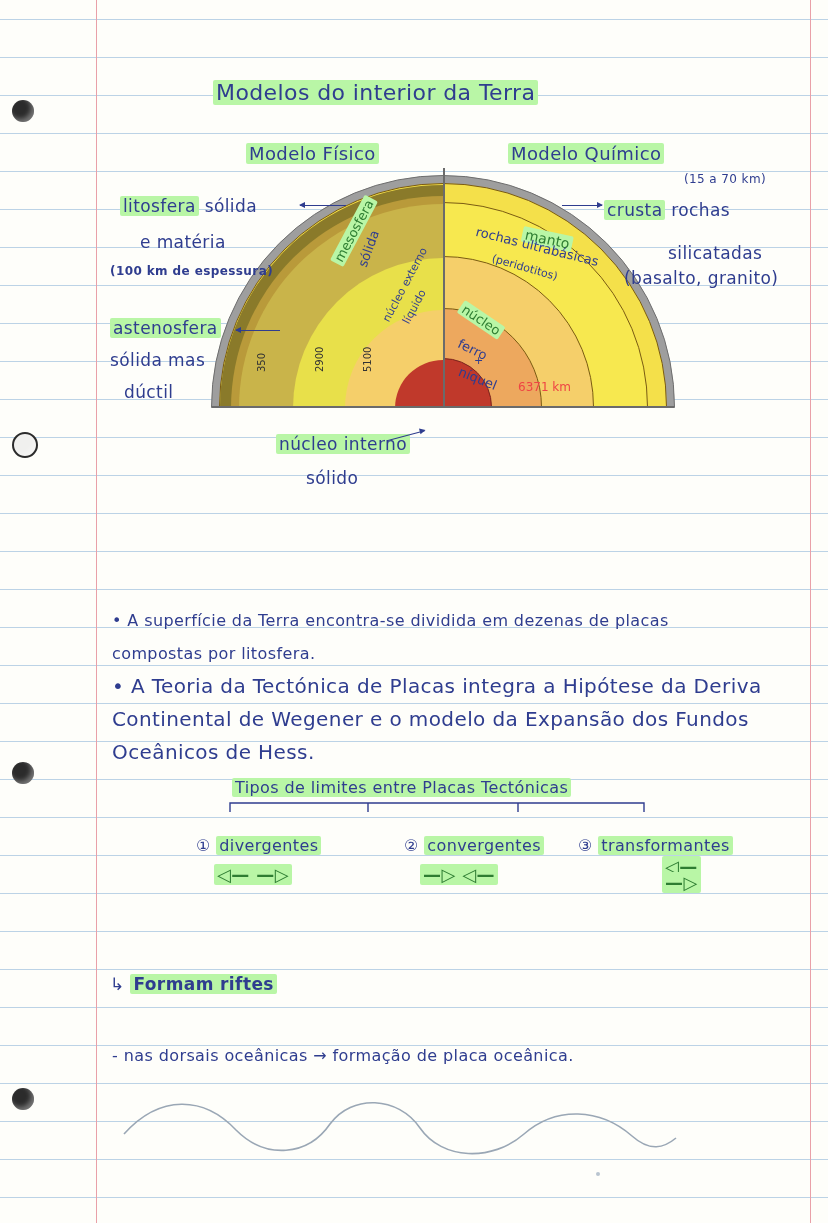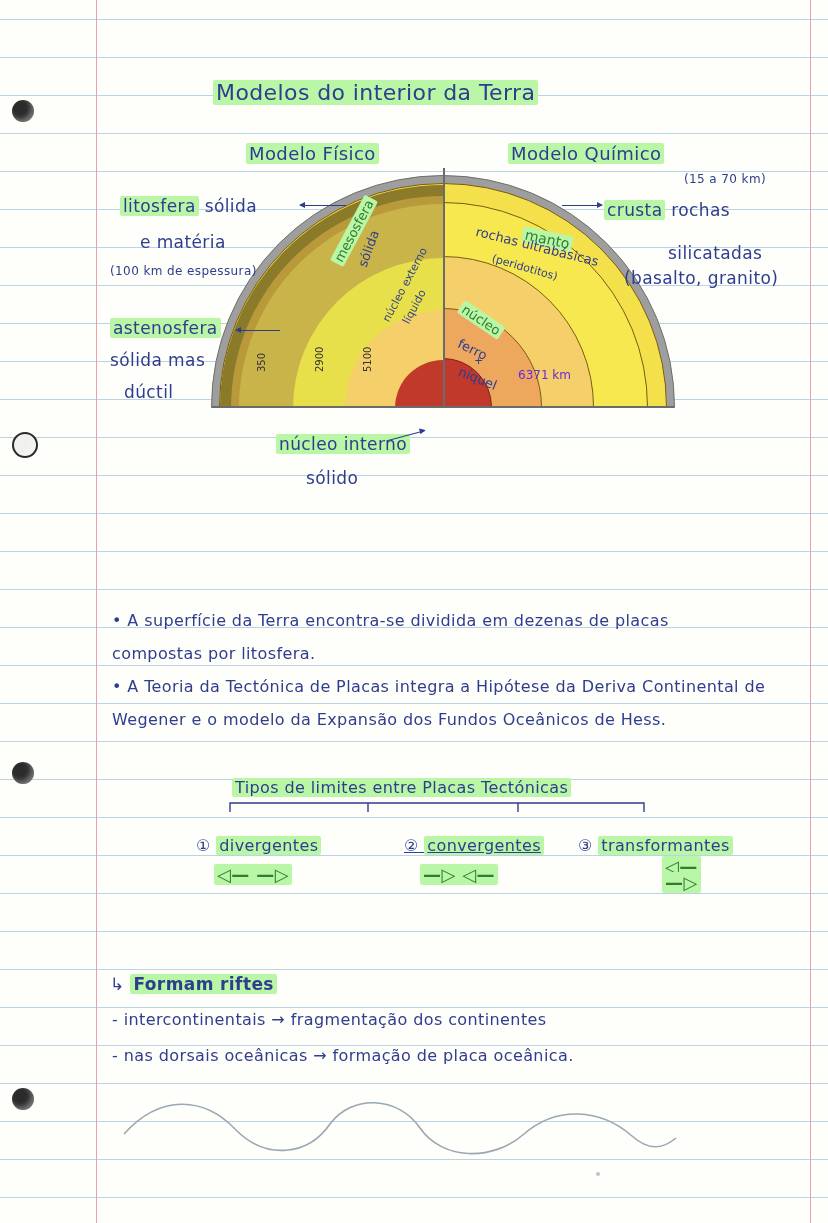--- a/index.html
+++ b/index.html
@@ -191,31 +191,31 @@
     <div class="dlabel" style="left:262px;top:186px;font-size:11px;"><span>+</span></div>
     <div class="dlabel" style="left:250px;top:196px;transform:rotate(22deg);transform-origin:left top;"><span>níquel</span></div>
 
     <div class="dlabel" style="left:312px;top:58px;transform:rotate(12deg);transform-origin:left top;color:#2e7d32;font-size:14px;"><span class="hl">manto</span></div>
     <div class="dlabel" style="left:266px;top:56px;transform:rotate(14deg);transform-origin:left top;"><span>rochas ultrabásicas</span></div>
     <div class="dlabel" style="left:282px;top:84px;transform:rotate(16deg);transform-origin:left top;font-size:11px;"><span>(peridotitos)</span></div>
 
     <div class="dlabel" style="left:44px;top:204px;transform:rotate(-90deg);transform-origin:left top;font-size:10px;color:#333;"><span>350</span></div>
     <div class="dlabel" style="left:102px;top:204px;transform:rotate(-90deg);transform-origin:left top;font-size:10px;color:#333;"><span>2900</span></div>
     <div class="dlabel" style="left:150px;top:204px;transform:rotate(-90deg);transform-origin:left top;font-size:10px;color:#333;"><span>5100</span></div>
-    <div class="dlabel" style="left:306px;top:200px;font-size:12px;color:#6d28d9;"><span>6371 km</span></div>
+    <div class="dlabel" style="left:306px;top:212px;font-size:12px;color:#ef4444;"><span>6371 km</span></div>
   </div>
 
   <div class="abs hw" style="left:120px;top:196px;">
     <span class="hl green">litosfera</span>
     <span>sólida</span>
   </div>
   <div class="abs hw" style="left:140px;top:232px;">
     <span>e matéria</span>
   </div>
-  <div class="abs hw small" style="left:110px;top:264px;">
+  <div class="abs hw small" style="left:110px;top:264px;font-weight:bold;">
     <span>(100 km de espessura)</span>
   </div>
   <div class="abs hw" style="left:110px;top:318px;">
     <span class="hl green">astenosfera</span>
   </div>
   <div class="abs hw" style="left:110px;top:350px;">
     <span>sólida mas</span>
   </div>
   <div class="abs hw" style="left:124px;top:382px;">
     <span>dúctil</span>
@@ -243,41 +243,41 @@
 
   <div class="arrow left" style="left:300px;top:205px;width:46px;"></div>
   <div class="arrow left" style="left:236px;top:330px;width:44px;"></div>
   <div class="arrow" style="left:562px;top:205px;width:40px;"></div>
   <div class="arrow" style="left:388px;top:440px;width:38px;transform:rotate(-15deg);transform-origin:left center;"></div>
 
 
   <div class="abs hw" style="left:112px;top:604px;width:630px;line-height:33px;font-size:16px;">
     <span style="color:#2f3d8f;">•&nbsp;</span><span>A superfície da Terra encontra-se dividida em dezenas de placas compostas por litosfera.</span>
   </div>
-  <div class="abs hw" style="left:112px;top:670px;width:660px;line-height:33px;font-size:16px;">
+  <div class="abs hw" style="left:112px;top:670px;width:660px;line-height:33px;font-size:20px;">
     <span style="color:#2f3d8f;">•&nbsp;</span><span>A Teoria da Tectónica de Placas integra a Hipótese da Deriva Continental de Wegener e o modelo da Expansão dos Fundos Oceânicos de Hess.</span>
   </div>
 
   <div class="abs hw" style="left:232px;top:778px;font-size:16px;">
     <span class="hl">Tipos de limites entre Placas Tectónicas</span>
   </div>
   <svg class="abs" style="left:228px;top:800px;" width="420" height="14">
     <path d="M2,12 L2,3 L416,3 L416,12" stroke="#2f3d8f" fill="none" stroke-width="1.4"></path>
     <path d="M140,3 L140,12 M290,3 L290,12" stroke="#2f3d8f" fill="none" stroke-width="1.4"></path>
   </svg>
 
   <div class="abs hw" style="left:196px;top:836px;font-size:16px;">
     <span>①</span>
     <span class="hl">divergentes</span>
   </div>
   <div class="abs hw" style="left:214px;top:864px;">
     <span class="hl limarrow">◁—  —▷</span>
   </div>
 
-  <div class="abs hw" style="left:404px;top:836px;font-size:16px;text-decoration:underline;">
+  <div class="abs hw" style="left:404px;top:836px;font-size:16px;">
     <span>②</span>
     <span class="hl">convergentes</span>
   </div>
   <div class="abs hw" style="left:420px;top:864px;">
     <span class="hl limarrow">—▷ ◁—</span>
   </div>
 
   <div class="abs hw" style="left:578px;top:836px;font-size:16px;">
     <span>③</span>
     <span class="hl">transformantes</span>
@@ -288,26 +288,20 @@
   <div class="abs hw" style="left:662px;top:872px;">
     <span class="hl limarrow">—▷</span>
   </div>
 
 
   <div class="abs hw" style="left:110px;top:974px;font-size:17px;">
     <span>↳</span>
     <span class="hl" style="font-weight:bold;">Formam riftes</span>
   </div>
 
-  <div class="abs hw" style="left:112px;top:1010px;font-size:16px;">
-    <span>-</span>
-    <span>intercontinentais</span>
-    <span>→</span>
-    <span>fragmentação dos continentes</span>
-  </div>
   <div class="abs hw" style="left:112px;top:1046px;font-size:16px;">
     <span>-</span>
     <span>nas dorsais oceânicas</span>
     <span>→</span>
     <span>formação de placa oceânica.</span>
   </div>
 
   <svg id="squiggle" width="560" height="70">
     <path d="M4,44 C40,4 84,6 116,40 C146,70 188,66 210,34 C232,4 278,6 300,38 C322,70 372,72 404,44 C436,16 480,18 512,46 C530,62 544,58 556,48" stroke="#9aa7b5" stroke-width="1.6" fill="none"></path>
   </svg>

